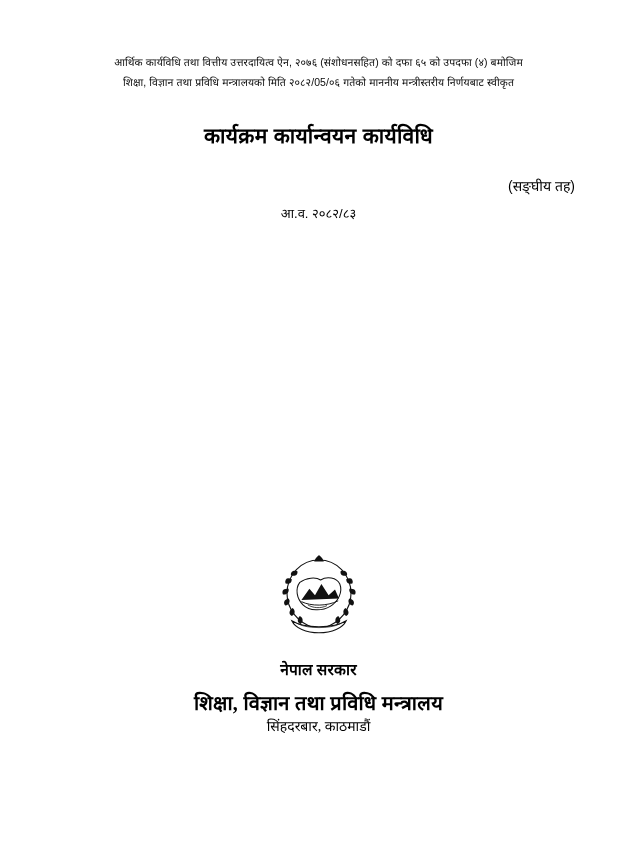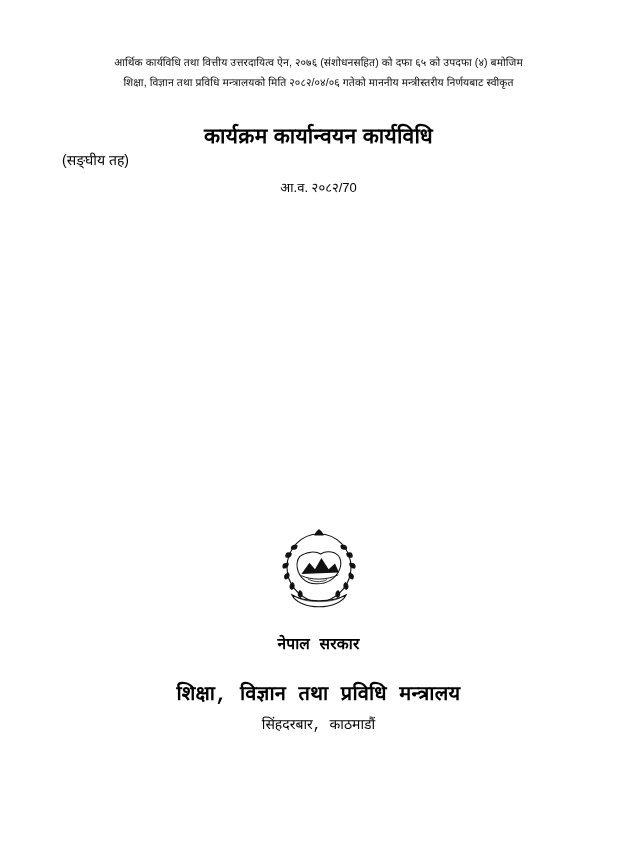--- a/index.html
+++ b/index.html
@@ -42,75 +42,74 @@
   }
   .title-en {
     text-align: center;
     font-family: "Liberation Serif", serif;
     font-weight: bold;
     font-size: 21.5px;
     margin-top: 7px;
     letter-spacing: 0.2px;
   }
   .subtitle-level {
-    text-align: left;
+    text-align: right;
     font-family: "Liberation Sans", sans-serif;
     font-size: 14px;
-    margin-top: 1px;
+    margin-top: 27px;
   }
   .subtitle-fy {
     text-align: center;
     font-family: "Liberation Sans", sans-serif;
     font-size: 13px;
     margin-top: 9px;
   }
   .emblem-wrap {
     margin-top: 330px;
     display: flex;
     justify-content: center;
     align-items: center;
   }
   .emblem {
     width: 96px;
     height: 84px;
   }
   .footer-block {
     margin-top: 22px;
     text-align: center;
-    font-family: Liberation Mono, monospace;
+    font-family: Liberation Serif, serif;
   }
   .gov-name {
     font-size: 15.5px;
     font-weight: bold;
     letter-spacing: 0.2px;
   }
   .ministry-name {
     font-size: 20px;
     font-weight: bold;
-    margin-top: 25px;
+    margin-top: 9px;
     letter-spacing: 0.3px;
   }
   .address {
     font-size: 14px;
-    margin-top: 8px;
   }
 </style>
 </head>
 <body>
 
 <div class="page">
 
   <div class="header-block">
     <div>आर्थिक कार्यविधि तथा वित्तीय उत्तरदायित्व ऐन, २०७६ (संशोधनसहित) को दफा ६५ को उपदफा (४) बमोजिम</div>
-    <div>शिक्षा, विज्ञान तथा प्रविधि मन्त्रालयको मिति २०८२/०४/०६ गतेको माननीय मन्त्रीस्तरीय निर्णयबाट स्वीकृत</div>
+    <div>शिक्षा, विज्ञान तथा प्रविधि मन्त्रालयको मिति २०८२/05/०६ गतेको माननीय मन्त्रीस्तरीय निर्णयबाट स्वीकृत</div>
   </div>
 
   <div class="title-np">कार्यक्रम कार्यान्वयन कार्यविधि</div>
   <div class="subtitle-level">(सङ्‌घीय तह)</div>
-  <div class="subtitle-fy">आ.व. २०८२/70</div>
+  <div class="subtitle-fy">आ.व. २०८२/८३</div>
 
   <div class="emblem-wrap">
     <svg class="emblem" viewBox="0 0 120 105" aria-hidden="true">
       <g fill="none" stroke="#111111" stroke-width="1.4">
 
         <path d="M60 10 C38 10 20 28 20 52 C20 72 34 88 52 94"></path>
         <path d="M60 10 C82 10 100 28 100 52 C100 72 86 88 68 94"></path>
 
         <path d="M26 34 C20 31 17 34 18 39 C22 41 26 39 26 34 Z" fill="#111111" stroke="none"></path>
         <path d="M22 46 C15 45 13 49 15 53 C19 54 23 51 22 46 Z" fill="#111111" stroke="none"></path>

